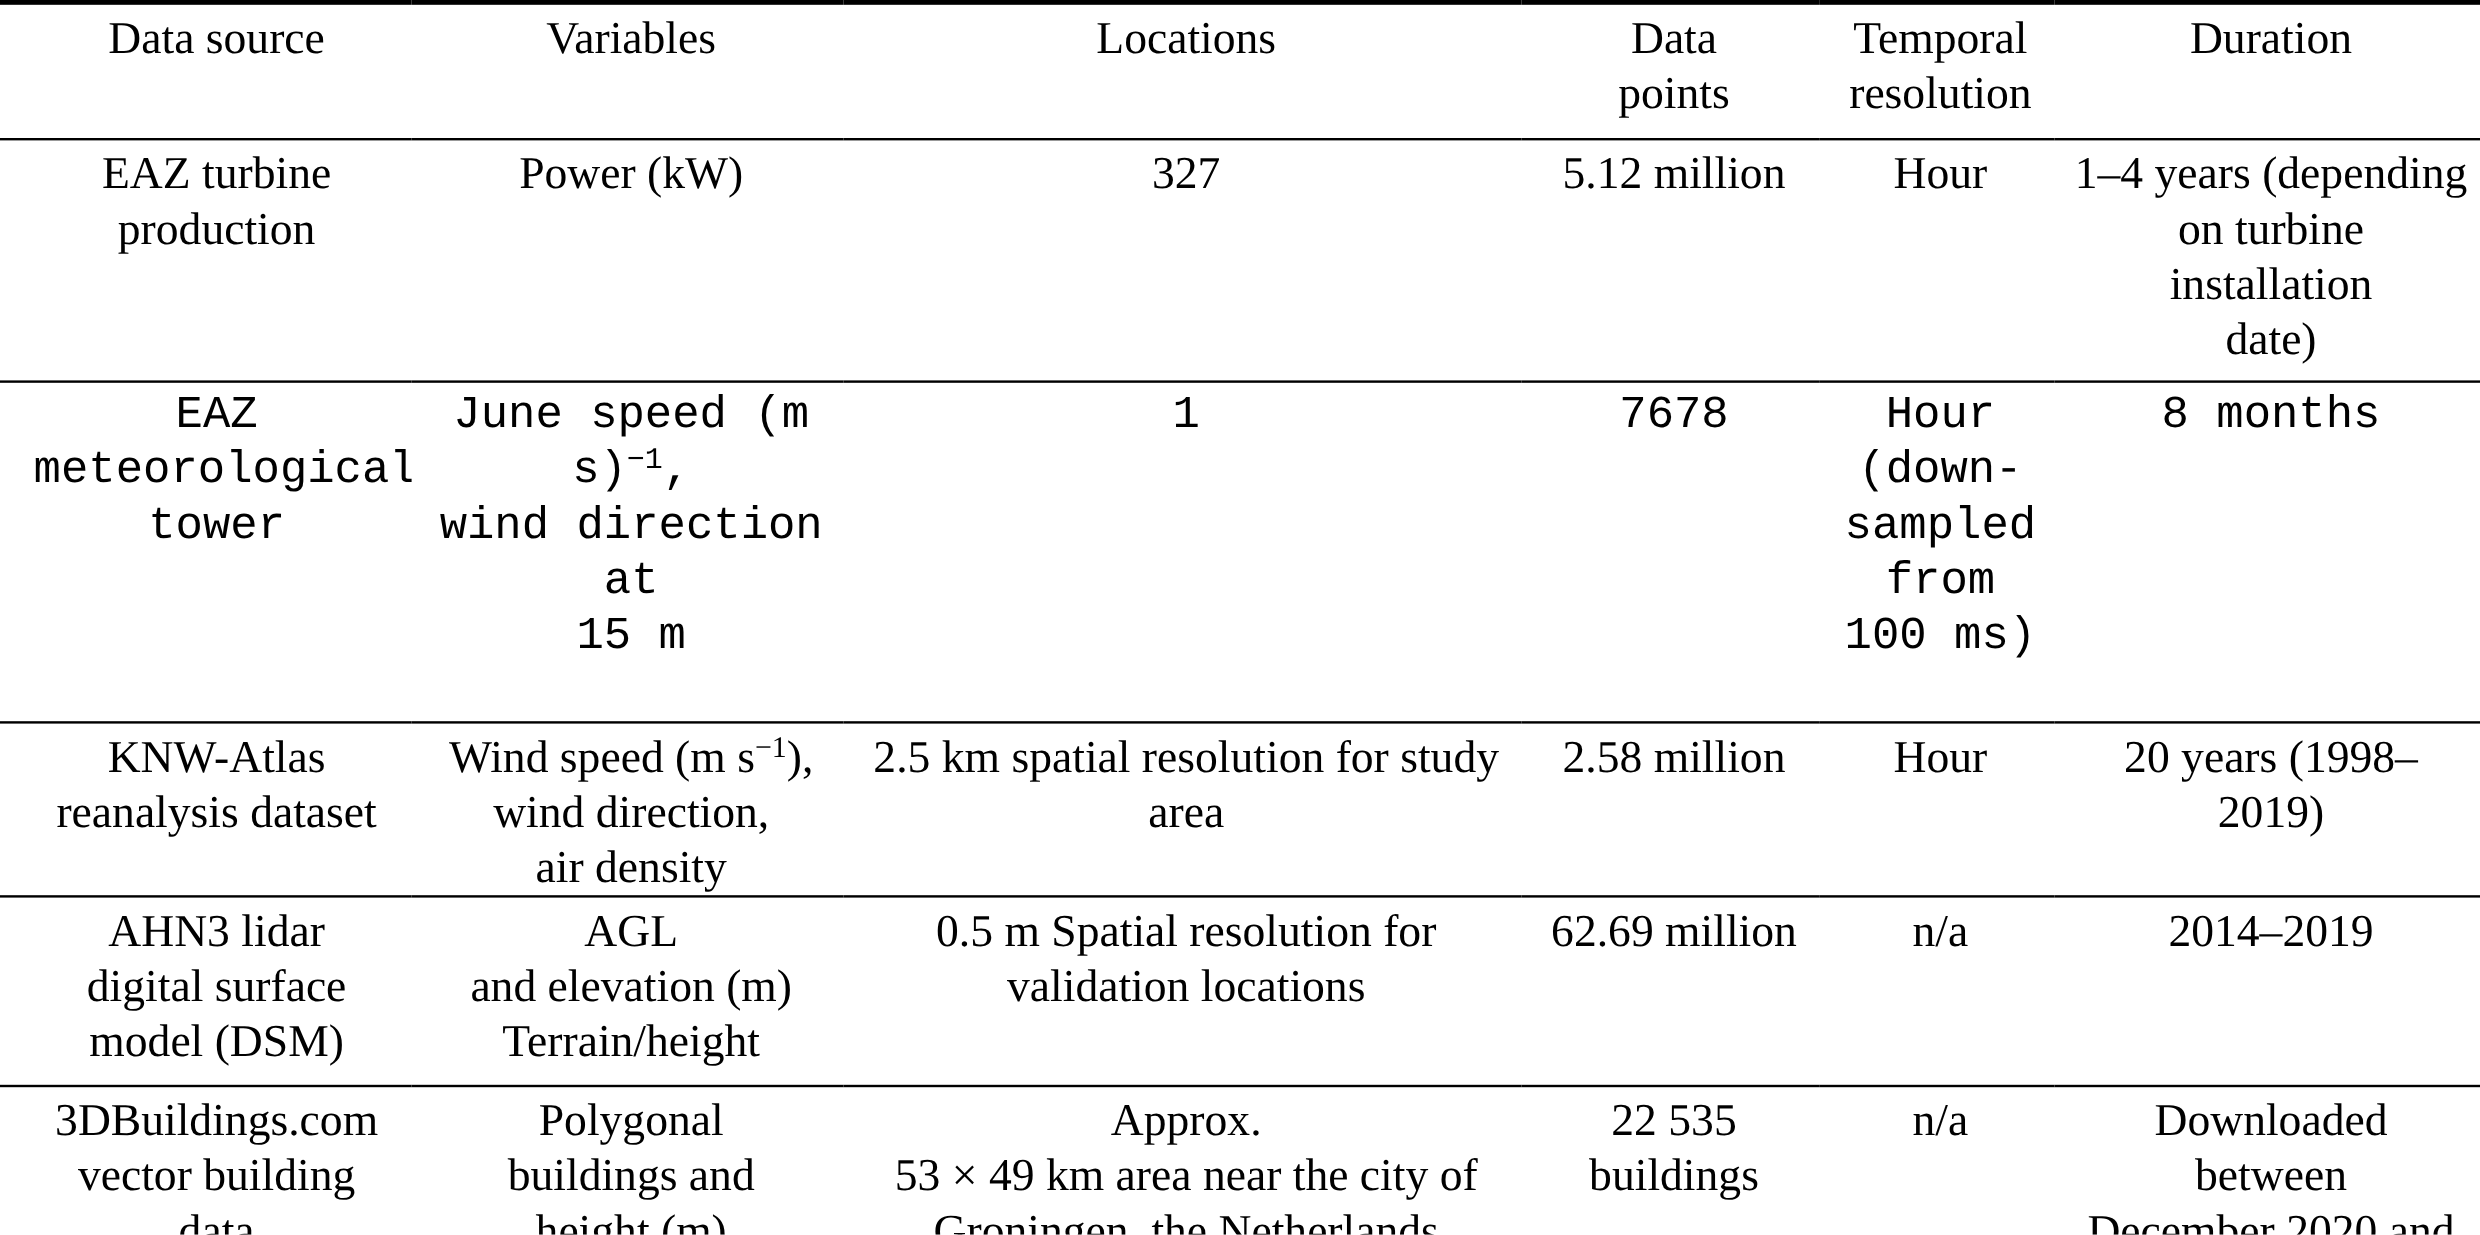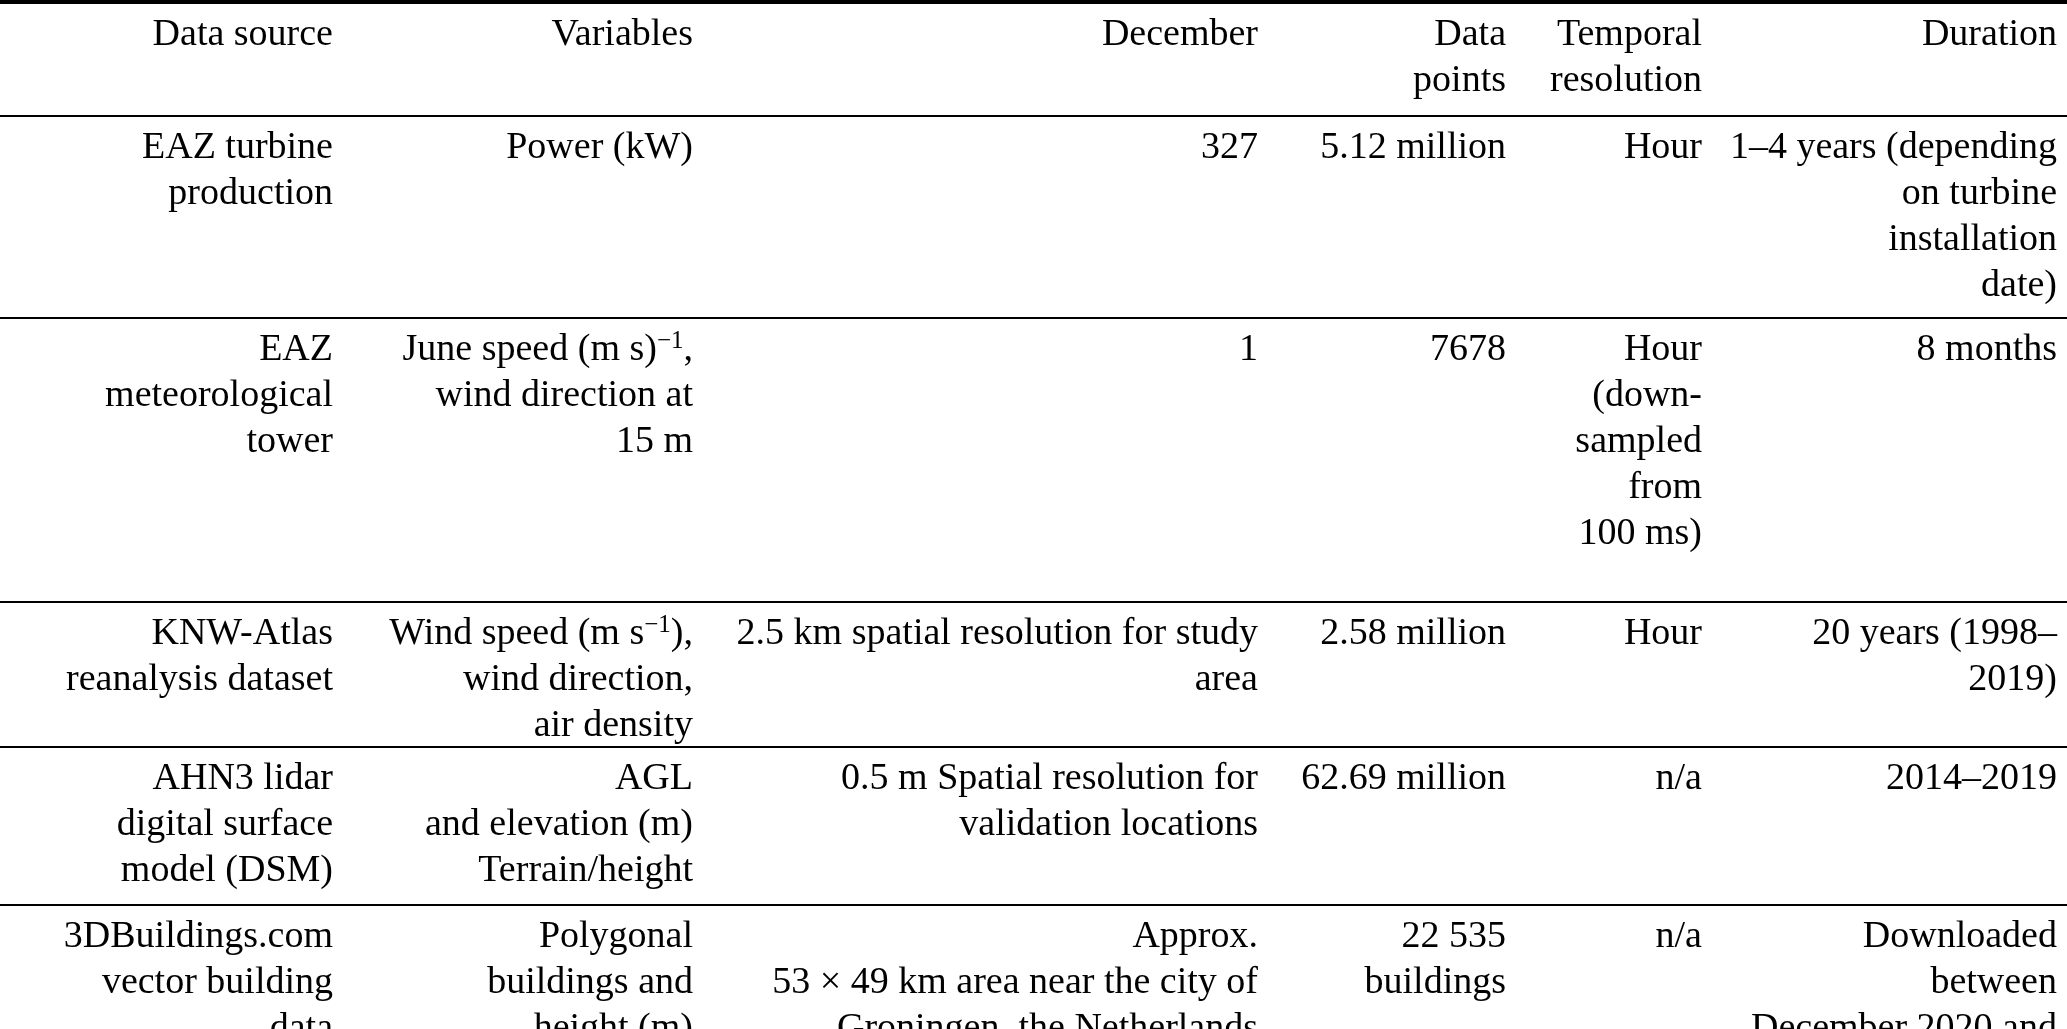--- a/index.html
+++ b/index.html
@@ -29,38 +29,38 @@
   }
   table.datatable tbody tr {
     border-bottom: 2px solid #000000;
   }
   table.datatable tbody tr:last-child {
     border-bottom: none;
     margin-top: 16px;
   }
   th, td {
     vertical-align: top;
-    text-align: right;
+    text-align: center;
     font-weight: normal;
     padding: 5px 10px 0 16px;
     white-space: pre-line;
     overflow: hidden;
   }
   th:first-child, td:first-child {
     padding-left: 28px;
   }
   sup.unit-sup {
     font-size: 25px;
     line-height: 0;
     vertical-align: 12px;
     white-space: pre-line;
   }
   tr.row-header { height: 114px; }
   tr.row-0 { height: 202px; }
-  tr.row-1 { height: 284px; }
+  tr.row-1 { height: 284px; font-family: Liberation Mono, monospace; }
   tr.row-2 { height: 123px; }
   tr.row-3 { height: 158px; margin-left: 40px; }
   tr.row-4 { height: 155px; }
 </style>
 </head>
 <body>
 
 <div class="page">
   <table class="datatable">
     <colgroup>
@@ -68,21 +68,21 @@
       <col style="width:360px">
       <col style="width:565px">
       <col style="width:248px">
       <col style="width:196px">
       <col style="width:355px">
     </colgroup>
     <thead>
       <tr class="row-header">
         <th>Data source</th>
         <th>Variables</th>
-        <th>December</th>
+        <th>Locations</th>
         <th>Data
 points</th>
         <th>Temporal
 resolution</th>
         <th>Duration</th>
       </tr>
     </thead>
     <tbody>
       <tr class="row-0">
         <td>EAZ turbine

